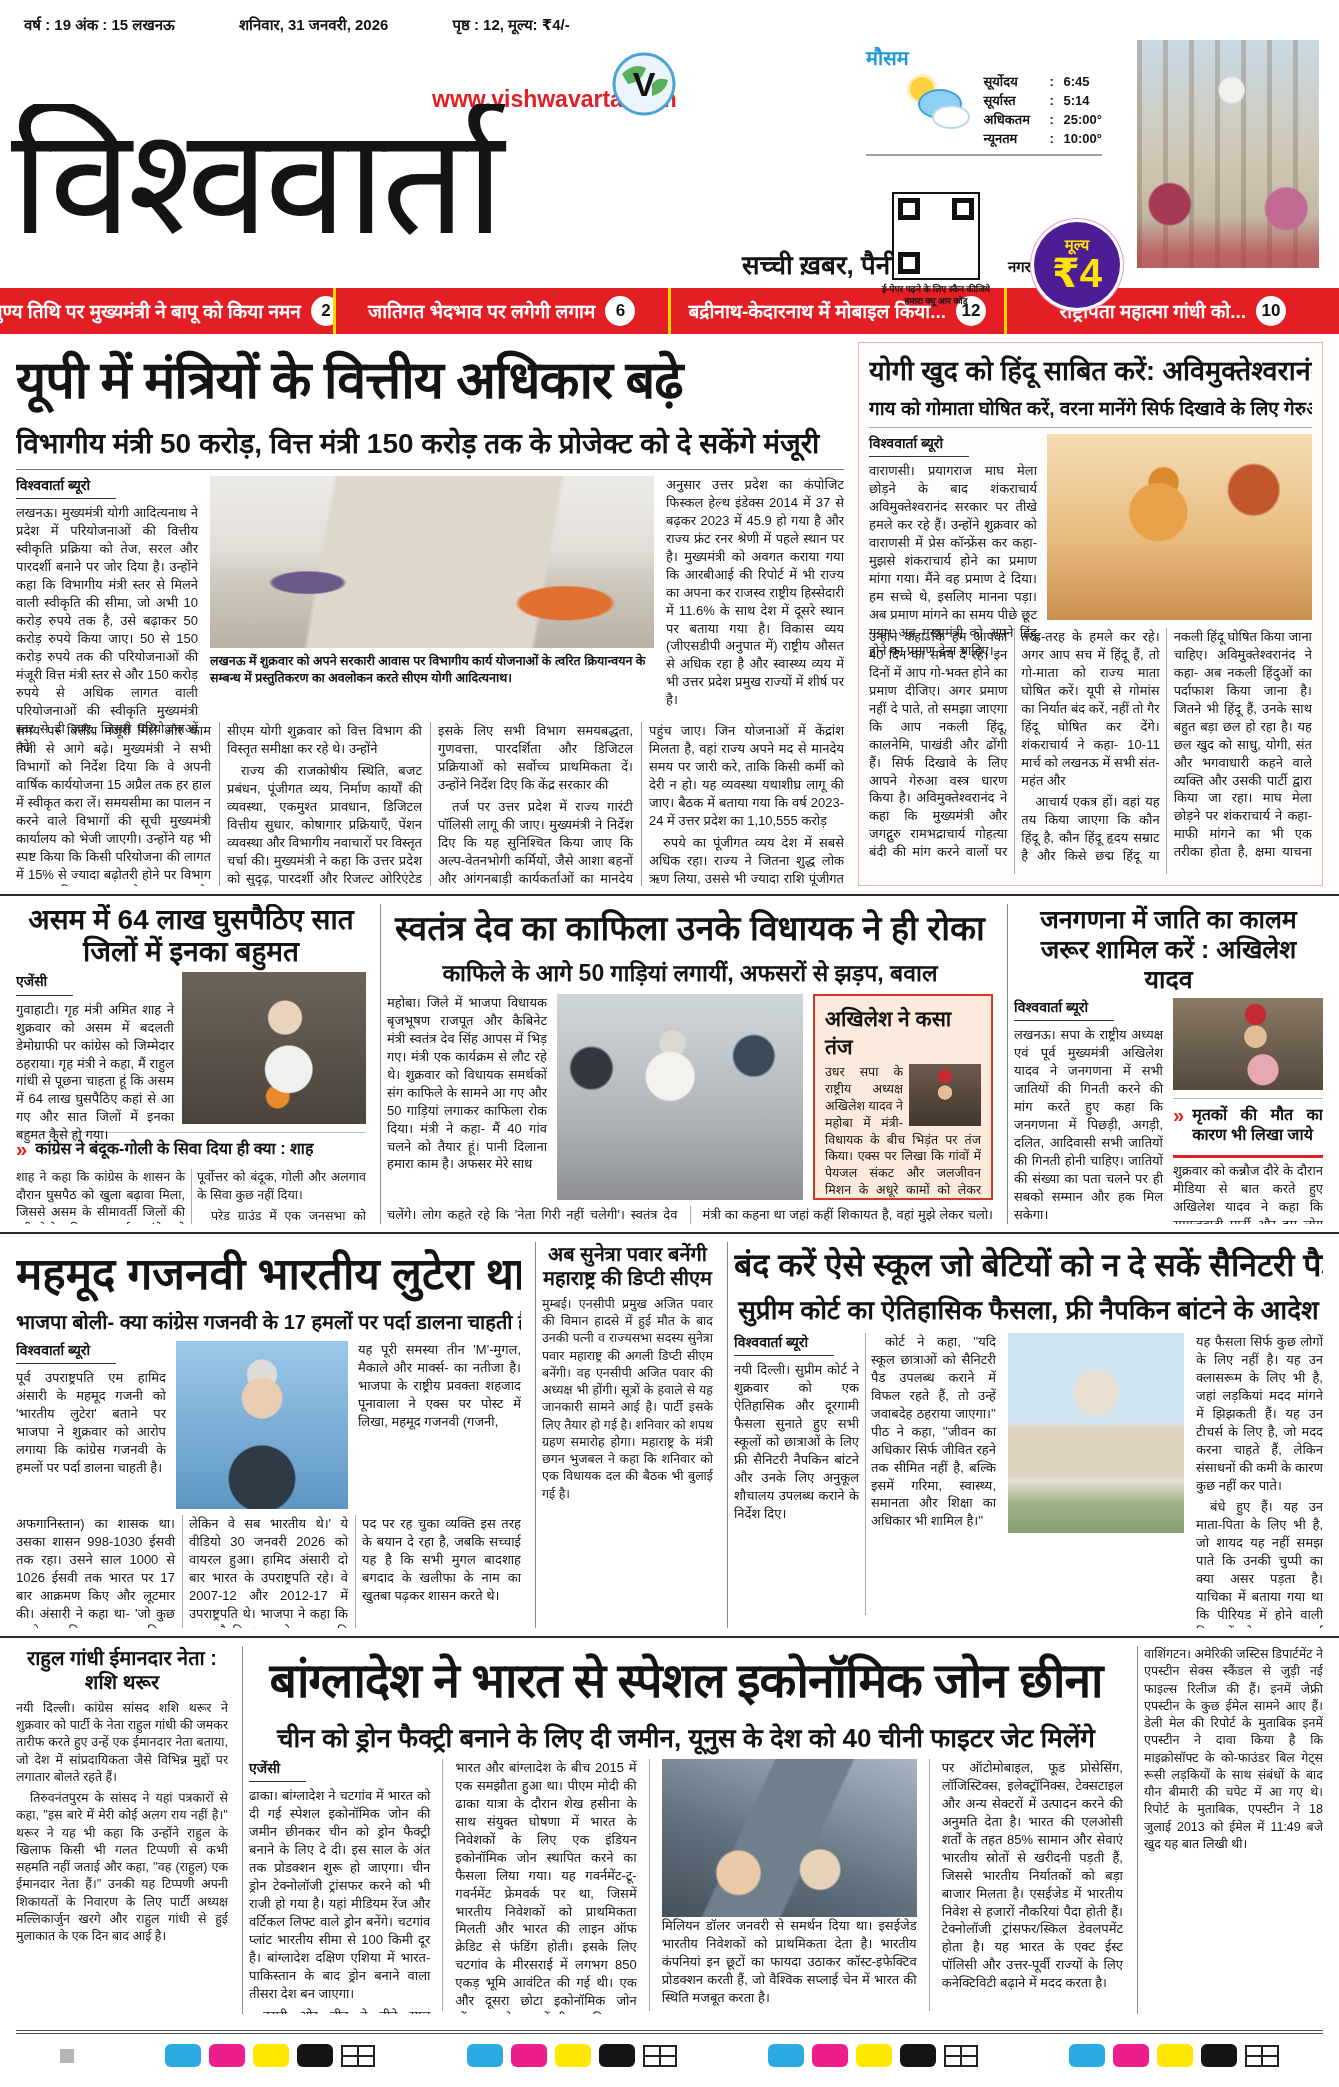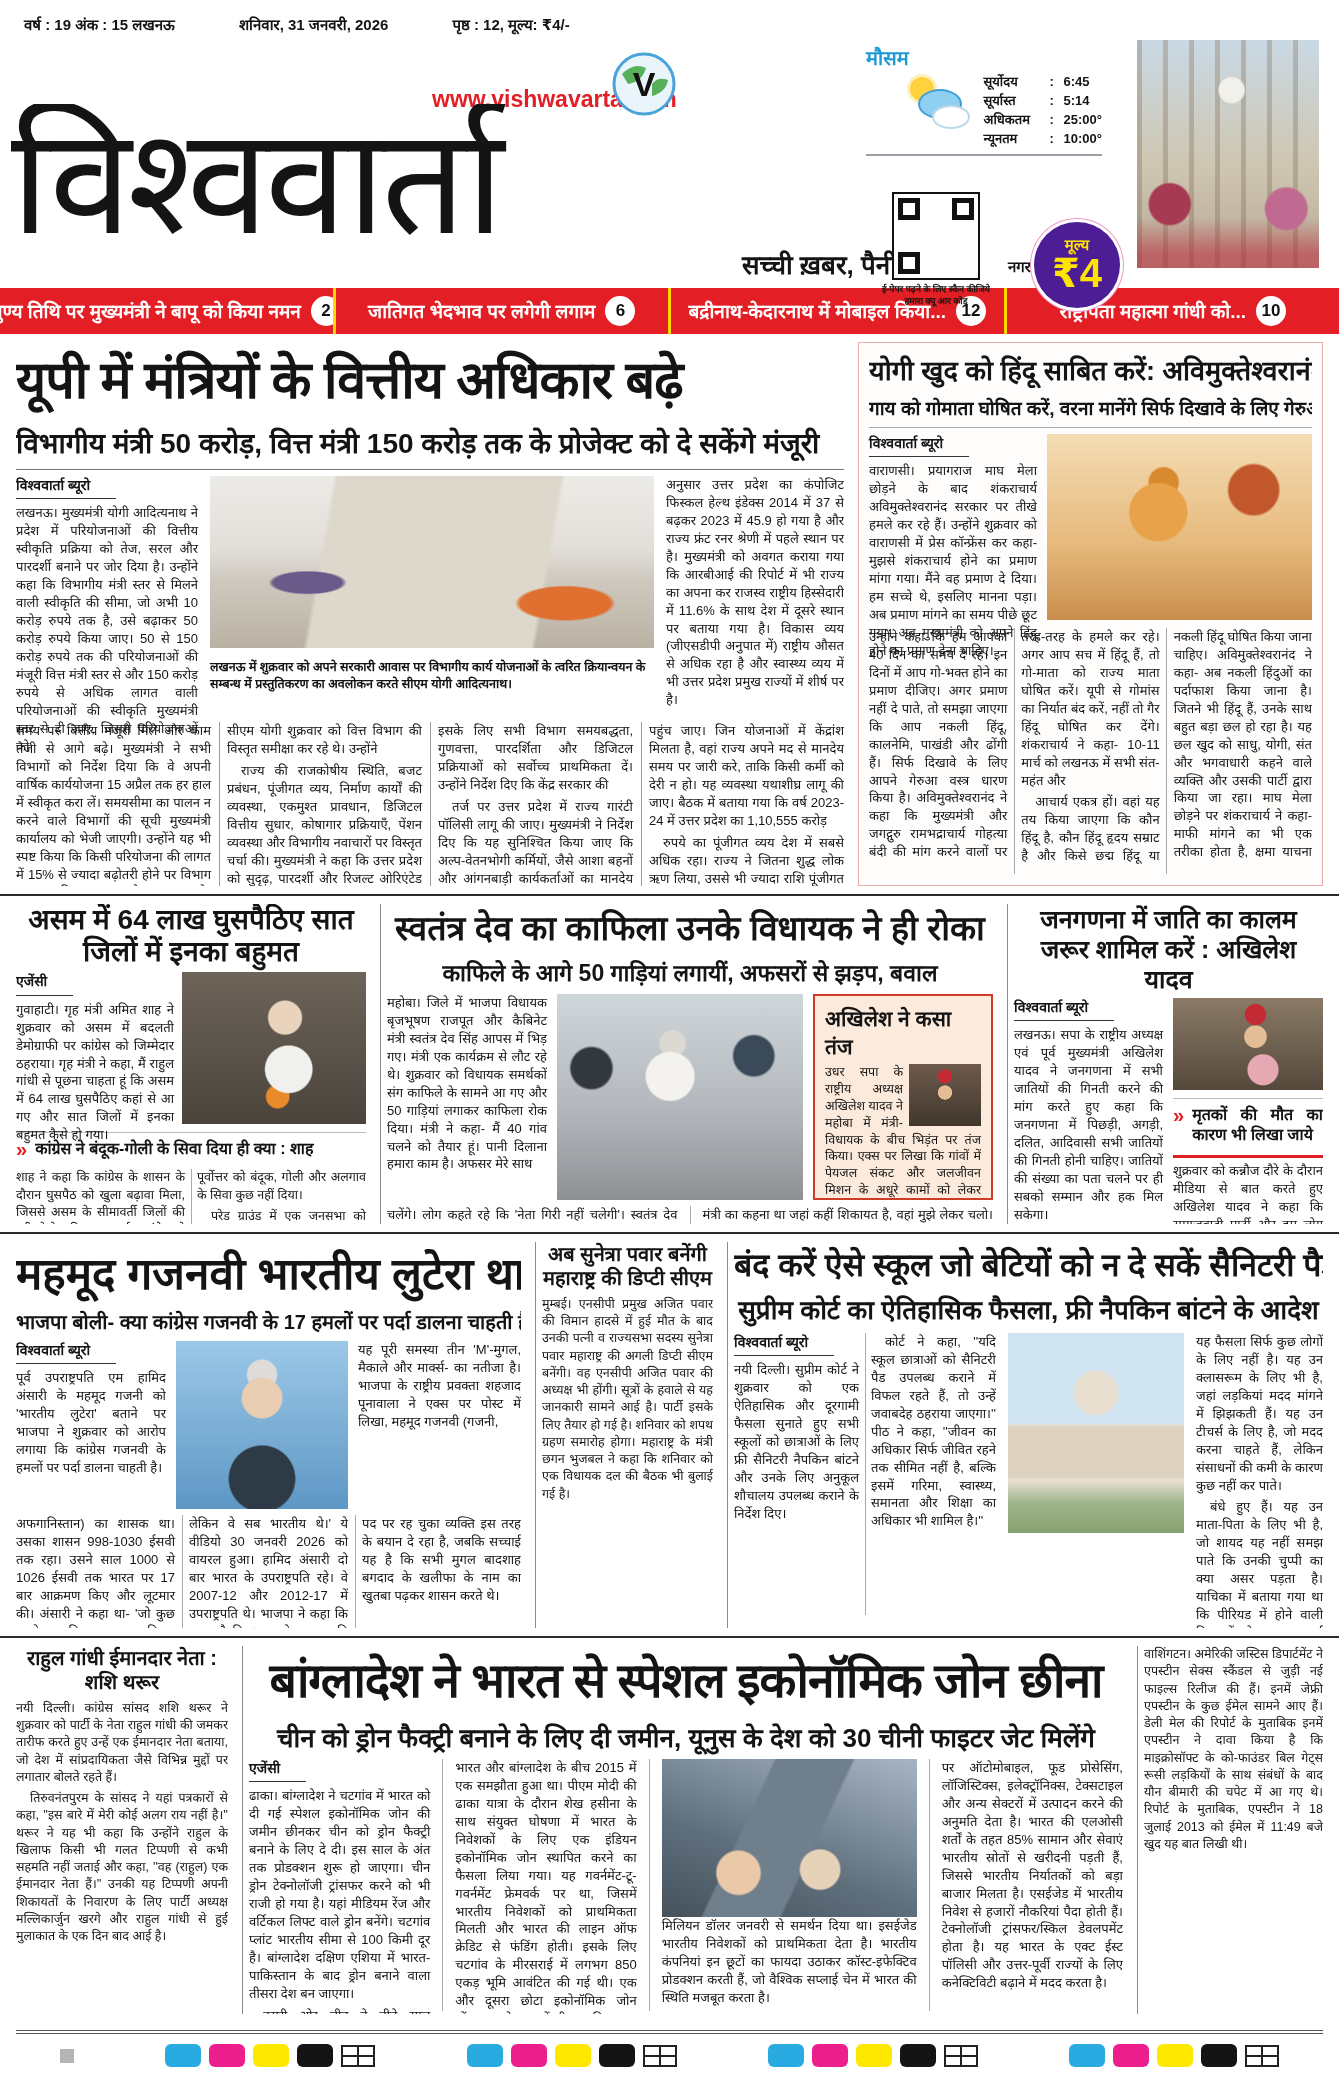--- a/index.html
+++ b/index.html
@@ -60,21 +60,21 @@
   .pageno { flex:0 0 30px; width:30px; height:30px; border-radius:50%; background:#fff; color:#111; font-size:17px; font-weight:800; display:flex; align-items:center; justify-content:center; }
 
   
   .row { display:flex; gap:14px; padding:8px 16px; overflow:hidden; }
   .row + .row { border-top:2px solid #2b2b2b; }
   .row > article { overflow:hidden; }
   .row > article + article:not(.boxed) { border-left:1px solid #8a8a8a; padding-left:6px; }
   .byline { font-weight:800; font-size:14px; border-bottom:1.5px solid #333; display:inline-block; padding:0 26px 3px 0; margin-bottom:5px; }
   .body-txt { font-size:13px; line-height:1.38; text-align:justify; }
   .body-txt p + p { margin-top:4px; text-indent:14px; }
-  .caption { font-size:12.5px; font-weight:700; line-height:1.32; margin-top:11px; }
+  .caption { font-size:12.5px; font-weight:700; line-height:1.32; margin-top:5px; }
   .pull { display:flex; gap:8px; align-items:flex-start; margin:8px 0 4px; padding:6px 0; border-top:1px solid #bbb; }
   .pull .chev { color:#e31e24; font-size:20px; font-weight:800; line-height:1; }
   .pull .pt { font-size:16px; font-weight:800; line-height:1.25; }
   .pull.redline { border-bottom:3px solid #e31e24; padding-bottom:10px; }
 
   
   .row1 { height:560px; }
   .main-story { flex:0 0 828px; }
   .main-h { font-size:52px; font-weight:800; letter-spacing:-1px; white-space:nowrap; overflow:hidden; }
   .main-sub { font-size:28px; font-weight:700; white-space:nowrap; overflow:hidden; margin:10px 0 6px; padding-bottom:8px; border-bottom:1px solid #777; }
@@ -467,21 +467,21 @@
     <article class="tharoor">
       <h3 class="mini-h">राहुल गांधी ईमानदार नेता : शशि थरूर</h3>
       <div class="body-txt">
         <p>नयी दिल्ली। कांग्रेस सांसद शशि थरूर ने शुक्रवार को पार्टी के नेता राहुल गांधी की जमकर तारीफ करते हुए उन्हें एक ईमानदार नेता बताया, जो देश में सांप्रदायिकता जैसे विभिन्न मुद्दों पर लगातार बोलते रहते हैं।</p>
         <p>तिरुवनंतपुरम के सांसद ने यहां पत्रकारों से कहा, ''इस बारे में मेरी कोई अलग राय नहीं है।'' थरूर ने यह भी कहा कि उन्होंने राहुल के खिलाफ किसी भी गलत टिप्पणी से कभी सहमति नहीं जताई और कहा, ''वह (राहुल) एक ईमानदार नेता हैं।'' उनकी यह टिप्पणी अपनी शिकायतों के निवारण के लिए पार्टी अध्यक्ष मल्लिकार्जुन खरगे और राहुल गांधी से हुई मुलाकात के एक दिन बाद आई है।</p>
       </div>
     </article>
 
     <article class="bdesh">
       <h2 class="bdesh-h">बांग्लादेश ने भारत से स्पेशल इकोनॉमिक जोन छीना</h2>
-      <div class="bdesh-sub">चीन को ड्रोन फैक्ट्री बनाने के लिए दी जमीन, यूनुस के देश को 30 चीनी फाइटर जेट मिलेंगे</div>
+      <div class="bdesh-sub">चीन को ड्रोन फैक्ट्री बनाने के लिए दी जमीन, यूनुस के देश को 40 चीनी फाइटर जेट मिलेंगे</div>
       <div class="bdesh-mid body-txt">
         <div class="bcol">
           <span class="byline">एजेंसी</span>
           <p>ढाका। बांग्लादेश ने चटगांव में भारत को दी गई स्पेशल इकोनॉमिक जोन की जमीन छीनकर चीन को ड्रोन फैक्ट्री बनाने के लिए दे दी। इस साल के अंत तक प्रोडक्शन शुरू हो जाएगा। चीन ड्रोन टेक्नोलॉजी ट्रांसफर करने को भी राजी हो गया है। यहां मीडियम रेंज और वर्टिकल लिफ्ट वाले ड्रोन बनेंगे। चटगांव प्लांट भारतीय सीमा से 100 किमी दूर है। बांग्लादेश दक्षिण एशिया में भारत-पाकिस्तान के बाद ड्रोन बनाने वाला तीसरा देश बन जाएगा।</p>
           <p>दूसरी ओर चीन ने बीते साल बांग्लादेश को 20 जे-10सीई फाइटर जेट देने की डील भी की थी। ये सप्लाई भी इस साल के अंत से शुरू हो जाएगी। चीन ने बांग्लादेश को पेमेंट में भी बड़ी मोहलत दी है।</p>
         </div>
         <div class="bcol">
           <p>भारत और बांग्लादेश के बीच 2015 में एक समझौता हुआ था। पीएम मोदी की ढाका यात्रा के दौरान शेख हसीना के साथ संयुक्त घोषणा में भारत के निवेशकों के लिए एक इंडियन इकोनॉमिक जोन स्थापित करने का फैसला लिया गया। यह गवर्नमेंट-टू-गवर्नमेंट फ्रेमवर्क पर था, जिसमें भारतीय निवेशकों को प्राथमिकता मिलती और भारत की लाइन ऑफ क्रेडिट से फंडिंग होती। इसके लिए चटगांव के मीरसराई में लगभग 850 एकड़ भूमि आवंटित की गई थी। एक और दूसरा छोटा इकोनॉमिक जोन मोंगला (बागेरहाट) में भी प्रस्तावित था।</p>
         </div>
         <div class="bphoto">

